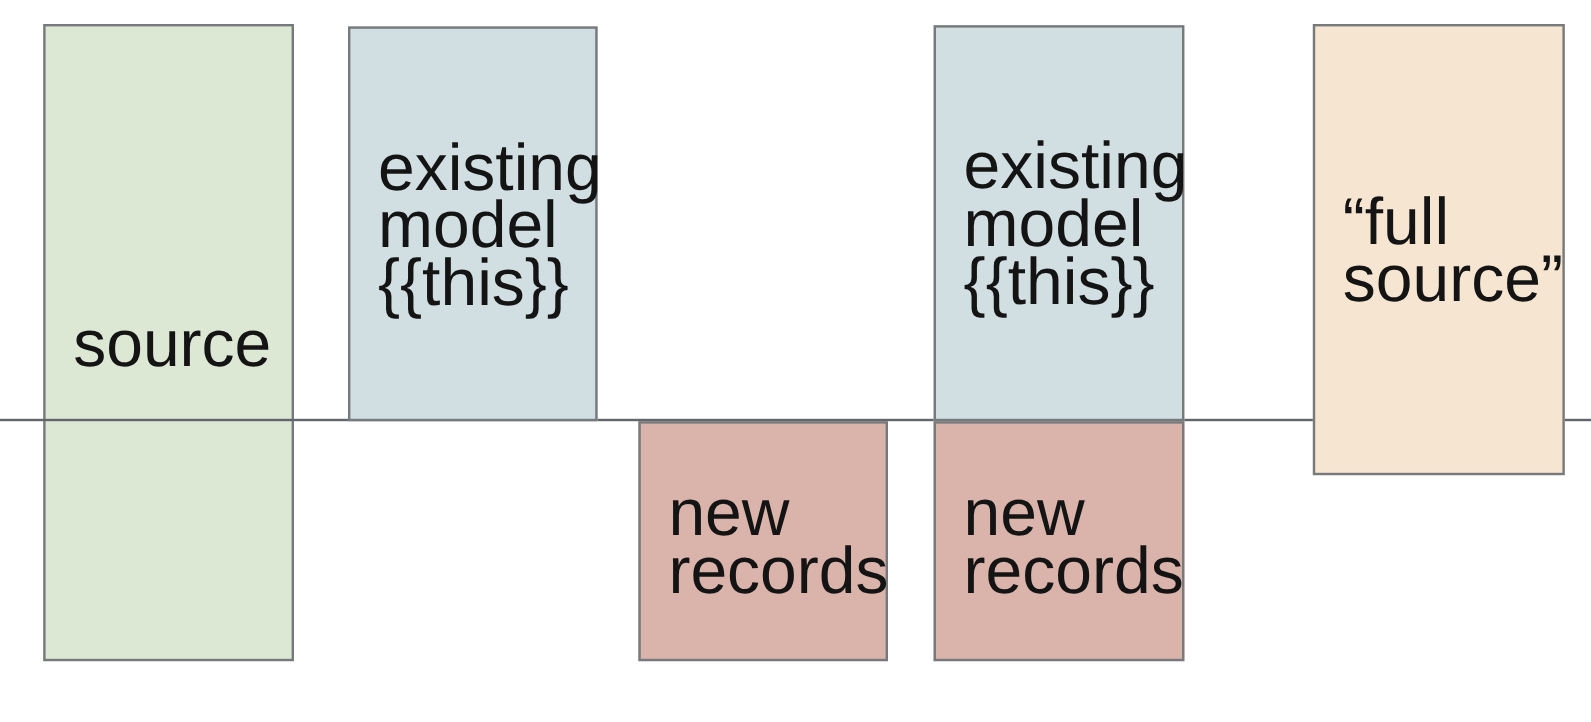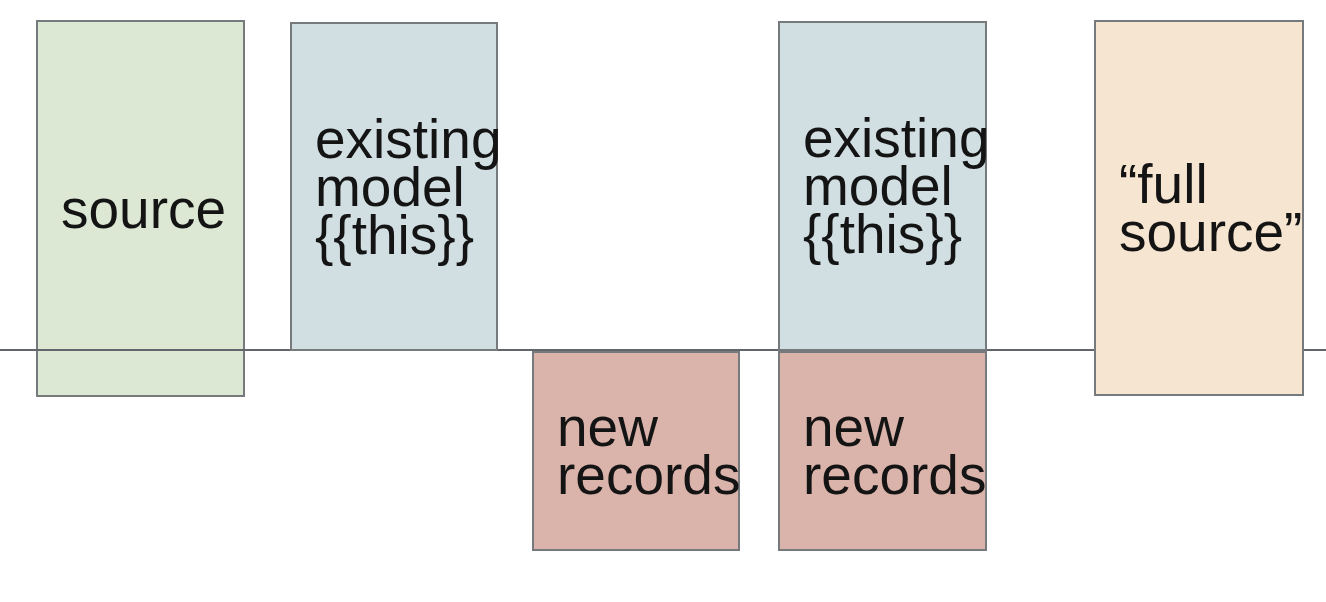--- a/index.html
+++ b/index.html
@@ -34,21 +34,21 @@
     align-items: flex-start;
     padding-left: 23px;
     padding-right: 24px;
     font-size: 55px;
     line-height: 48px;
     color: var(--text-color, #141414);
     z-index: 3;
   }
   .box .line { white-space: nowrap; }
   
-  .box-source        { left: 36px;   top: 20px;  width: 209px; height: 377px; z-index: 1; }
+  .box-source        { left: 36px;   top: 20px;  width: 209px; height: 531px; z-index: 1; }
   .box-existing-1    { left: 290px;  top: 22px;  width: 208px; height: 329px; }
   .box-new-1         { left: 532px;  top: 351px; width: 208px; height: 200px; }
   .box-existing-2    { left: 778px;  top: 21px;  width: 209px; height: 330px; }
   .box-new-2         { left: 778px;  top: 351px; width: 209px; height: 200px; }
   .box-full-refresh  { left: 1094px; top: 20px;  width: 210px; height: 376px; }
 </style>
 </head>
 <body>
 
 <div id="canvas">

